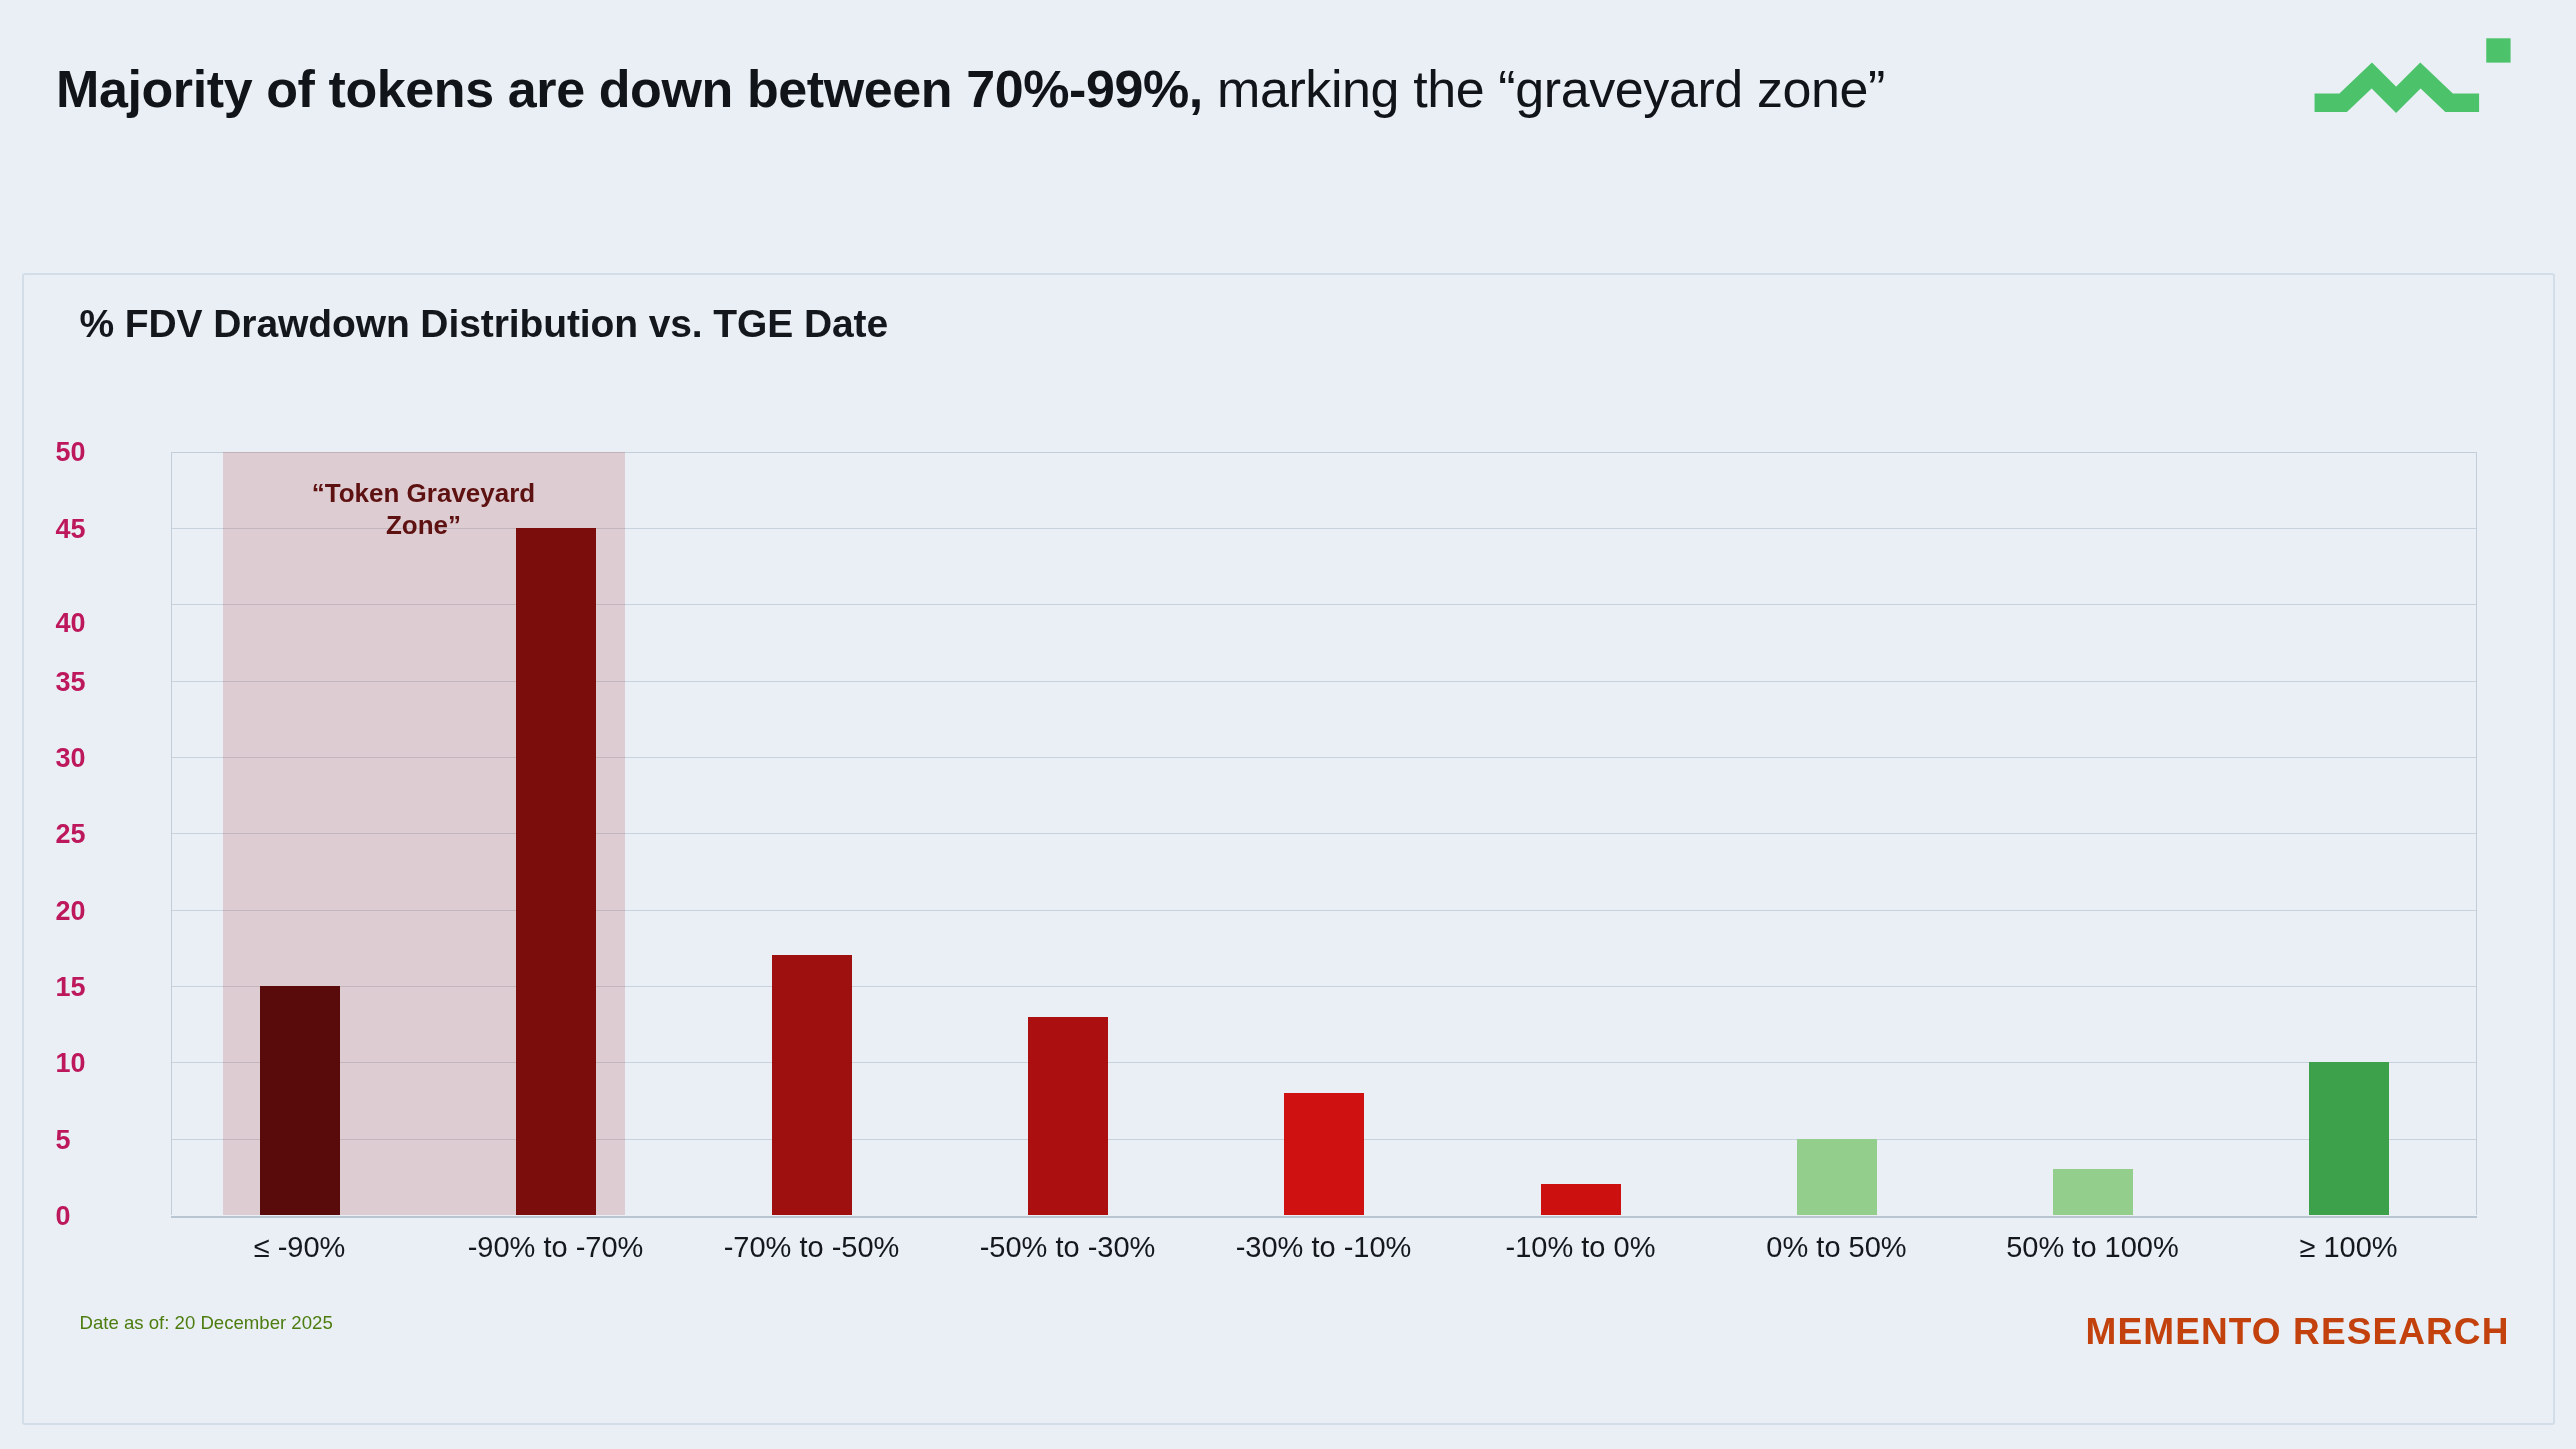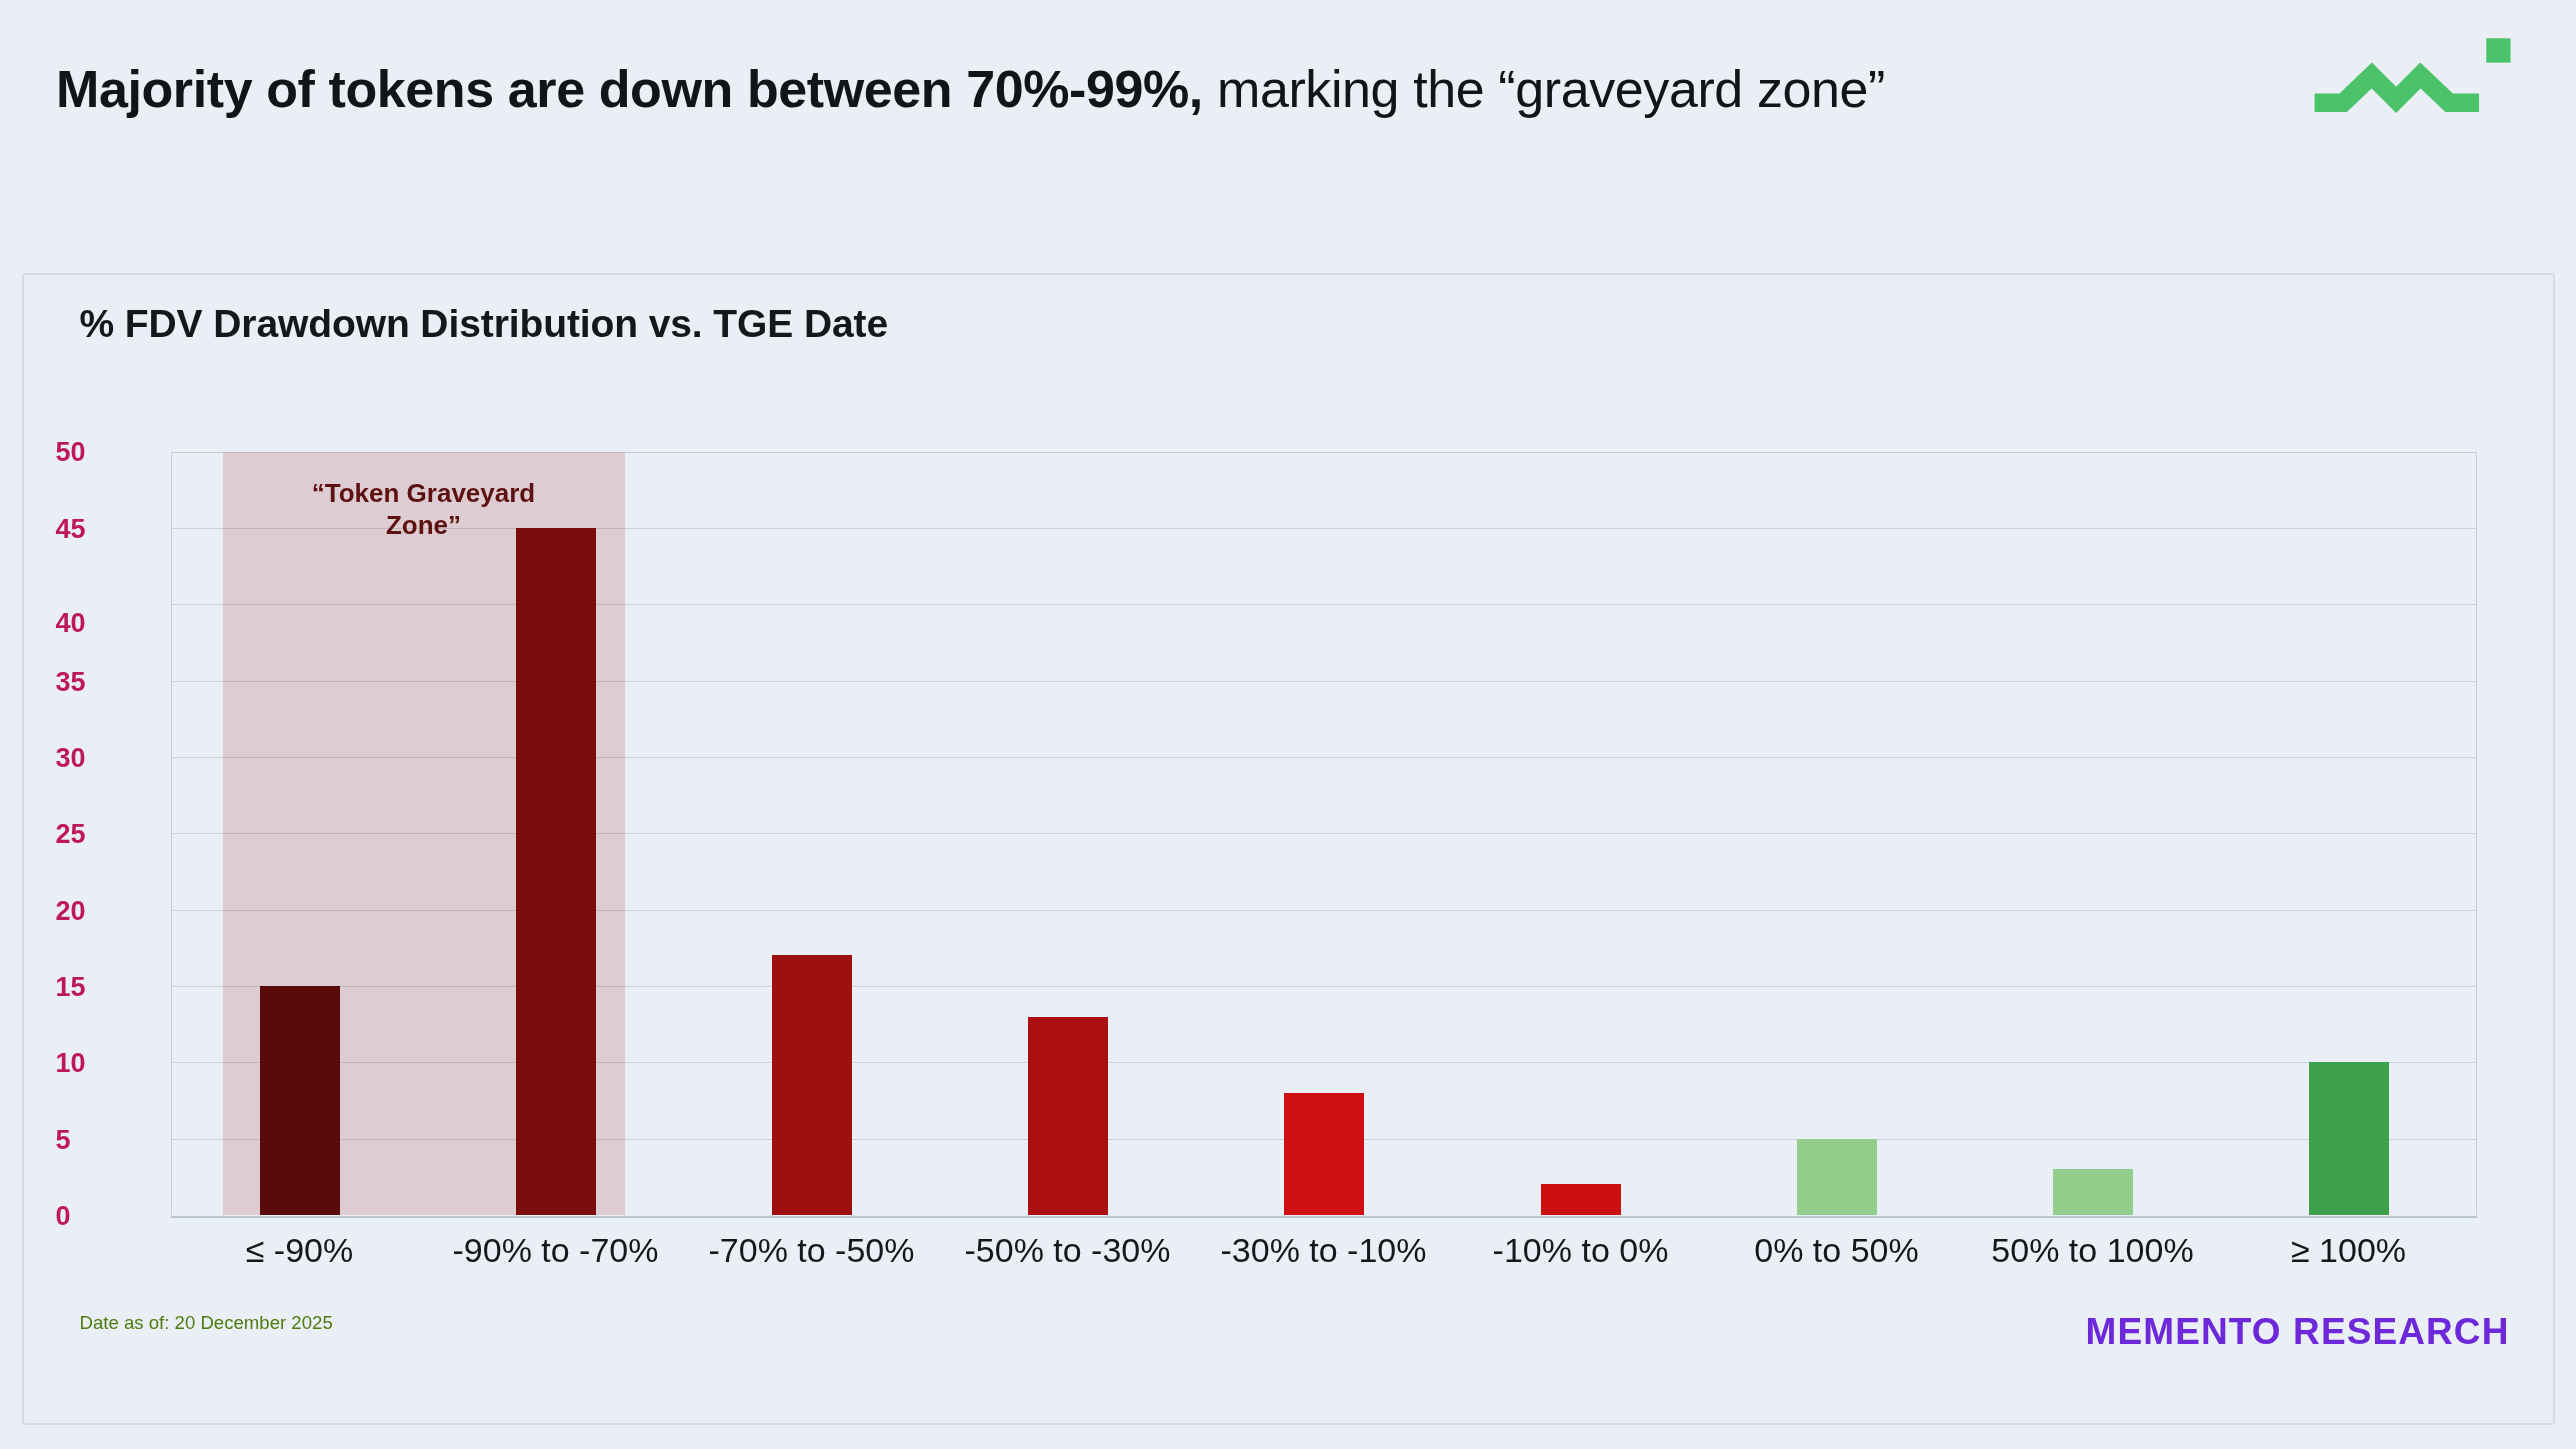--- a/index.html
+++ b/index.html
@@ -161,21 +161,21 @@
   .xlabels {
     position: absolute;
     left: 147px;
     top: 956px;
     width: 2306px;
     height: 57px;
   }
   .xlabel {
     position: absolute;
     top: 0;
-    font-size: 34px;
+    font-size: 29px;
     font-weight: 400;
     color: #14181d;
     text-align: center;
     white-space: nowrap;
     transform: translateX(-50%);
   }
 
   
   .footnote {
     position: absolute;
@@ -185,21 +185,21 @@
     line-height: 1.45;
     color: #4d7c0f;
   }
   .brand {
     position: absolute;
     right: 43px;
     top: 1036px;
     font-size: 37px;
     font-weight: 700;
     letter-spacing: 1.1px;
-    color: #6d28d9;
+    color: #c2410c;
   }
 </style>
 </head>
 <body>
 
 <div class="page">
 
   <div class="header">
     <div class="headline"><span class="bold">Majority of tokens are down between 70%-99%,</span><span class="light"> marking the “graveyard zone”</span></div>
   </div>

